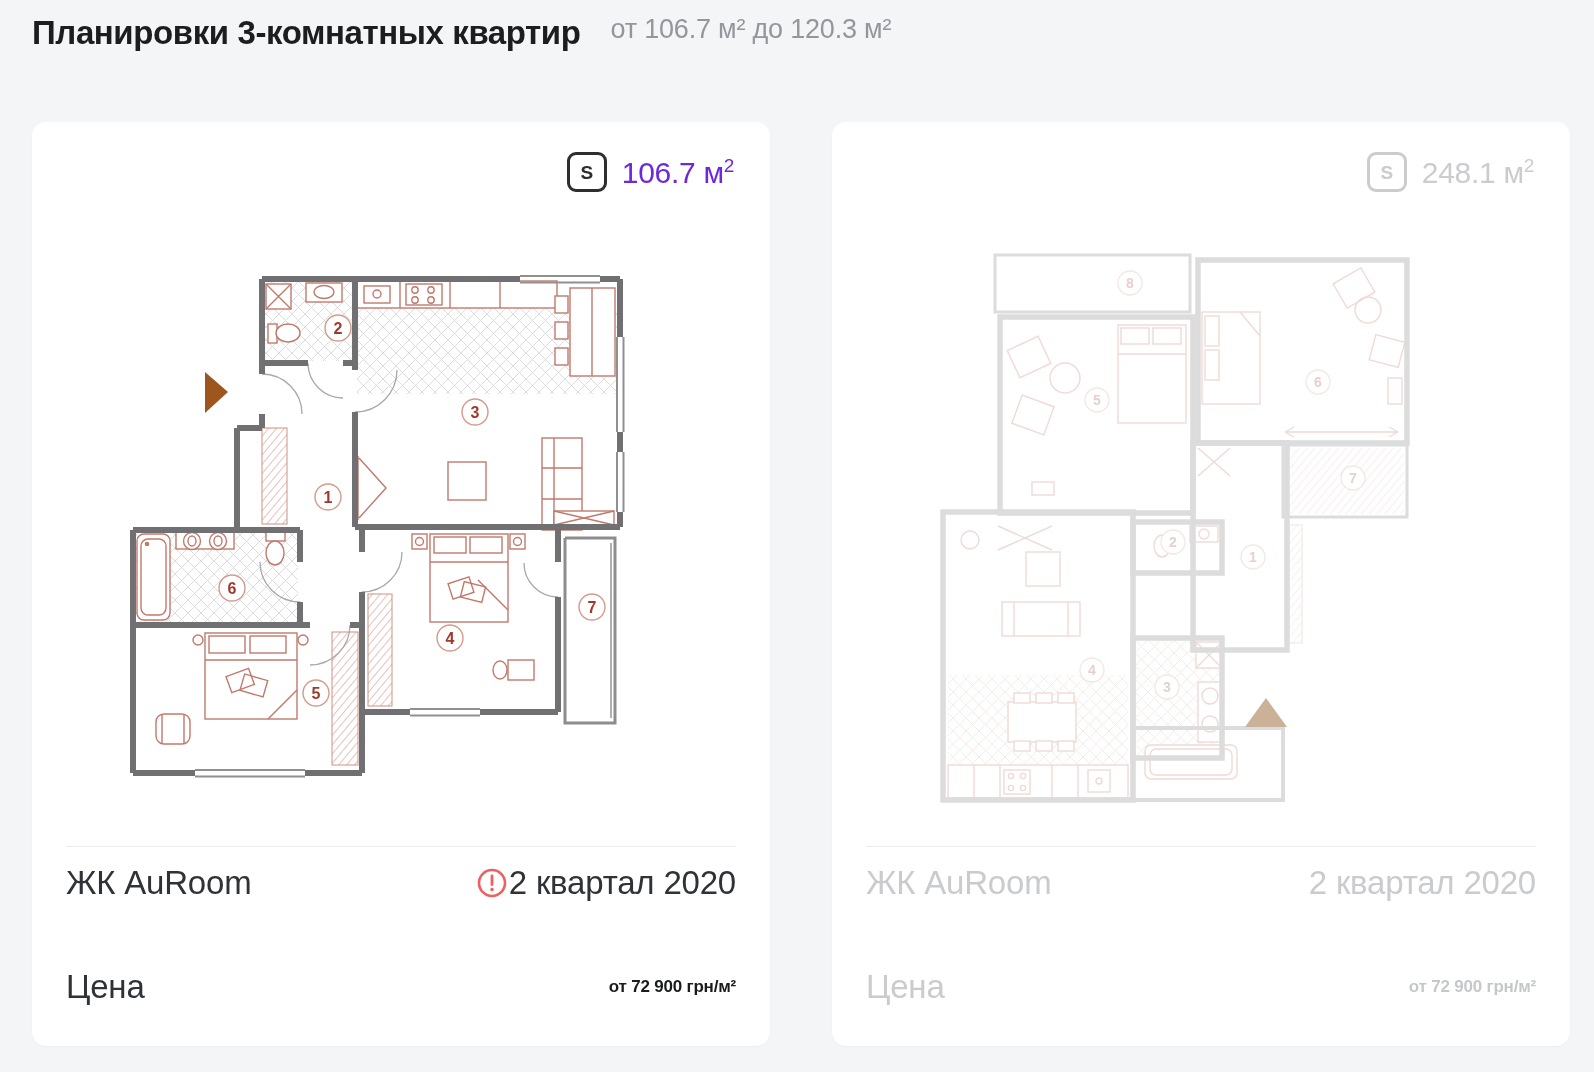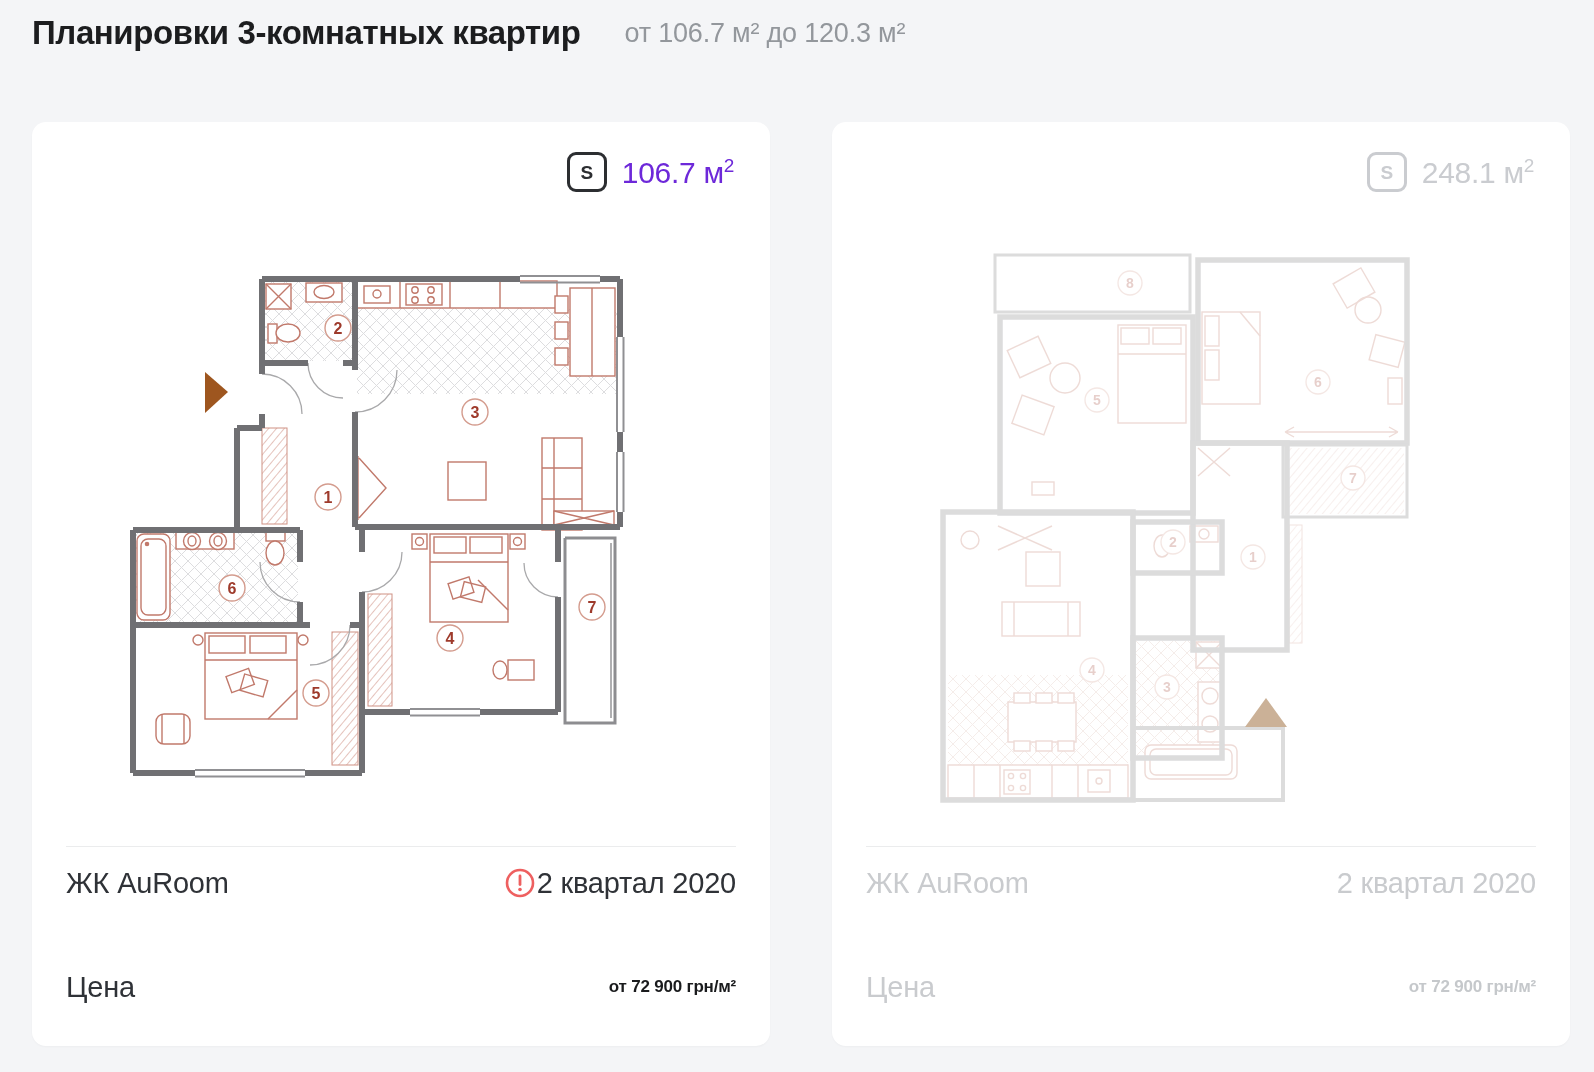--- a/index.html
+++ b/index.html
@@ -1,21 +1,21 @@
 <!DOCTYPE html>
 <html><head>
 <meta charset="utf-8">
 <style>
   html,body{margin:0;padding:0}
   body{
     width:1594px;height:1072px;position:relative;overflow:hidden;
     background:#f4f5f7;
     font-family:"Liberation Sans","DejaVu Sans",sans-serif;
   }
-  .page-header{position:absolute;left:32px;top:14px;display:flex;align-items:center;gap:44px;white-space:nowrap}
+  .page-header{position:absolute;left:32px;top:14px;display:flex;align-items:flex-start;gap:30px;white-space:nowrap}
   .page-title{margin:0;font-size:33px;font-weight:700;color:#1c1d1f;letter-spacing:-.4px}
   .page-subtitle{font-size:27px;color:#93979c;letter-spacing:-.2px}
 
   .cards{position:absolute;left:32px;top:122px;display:flex;gap:62px}
   .card{position:relative;width:738px;height:924px;background:#ffffff;border-radius:14px;box-shadow:0 1px 2px rgba(20,30,40,.03)}
 
   .badge-row{position:absolute;top:30px;right:36px;display:flex;align-items:center;gap:15px}
   .s-badge{width:34px;height:34px;border:3px solid #2c2e31;border-radius:9px;display:flex;align-items:center;justify-content:center;
            font-size:19px;font-weight:700;color:#2c2e31;line-height:1}
   .area{font-size:30px;color:#6d28d9;letter-spacing:-.3px}
@@ -23,21 +23,21 @@
 
   .plan{position:absolute}
   .card.left .plan{left:78px;top:140px}
   .card.sold .plan{left:108px;top:128px}
 
   .divider{position:absolute;left:34px;right:34px;top:724px;height:1px;background:#ebeced}
 
   .row{position:absolute;left:34px;right:34px;display:flex;justify-content:space-between;align-items:center}
   .row-complex{top:744px;height:34px}
   .row-price{top:848px;height:34px}
-  .txt{font-size:29px;color:#2f3237;letter-spacing:-.2px}
+  .txt{font-size:33px;color:#2f3237;letter-spacing:-.2px}
   .term{display:flex;align-items:center;gap:2px}
   .price-val{font-size:17px;font-weight:700;color:#1a1b1d;letter-spacing:-.2px}
 
   .card.sold .s-badge{border-color:#caccd0;color:#caccd0}
   .card.sold .area{color:#caccd0}
   .card.sold .txt{color:#c9cbce}
   .card.sold .price-val{color:#c5c8cb}
 
   .sold-overlay{position:absolute;left:108px;width:470px;top:426px;text-align:center;
                 font-size:40px;font-weight:700;color:#58399b;letter-spacing:-.5px}

